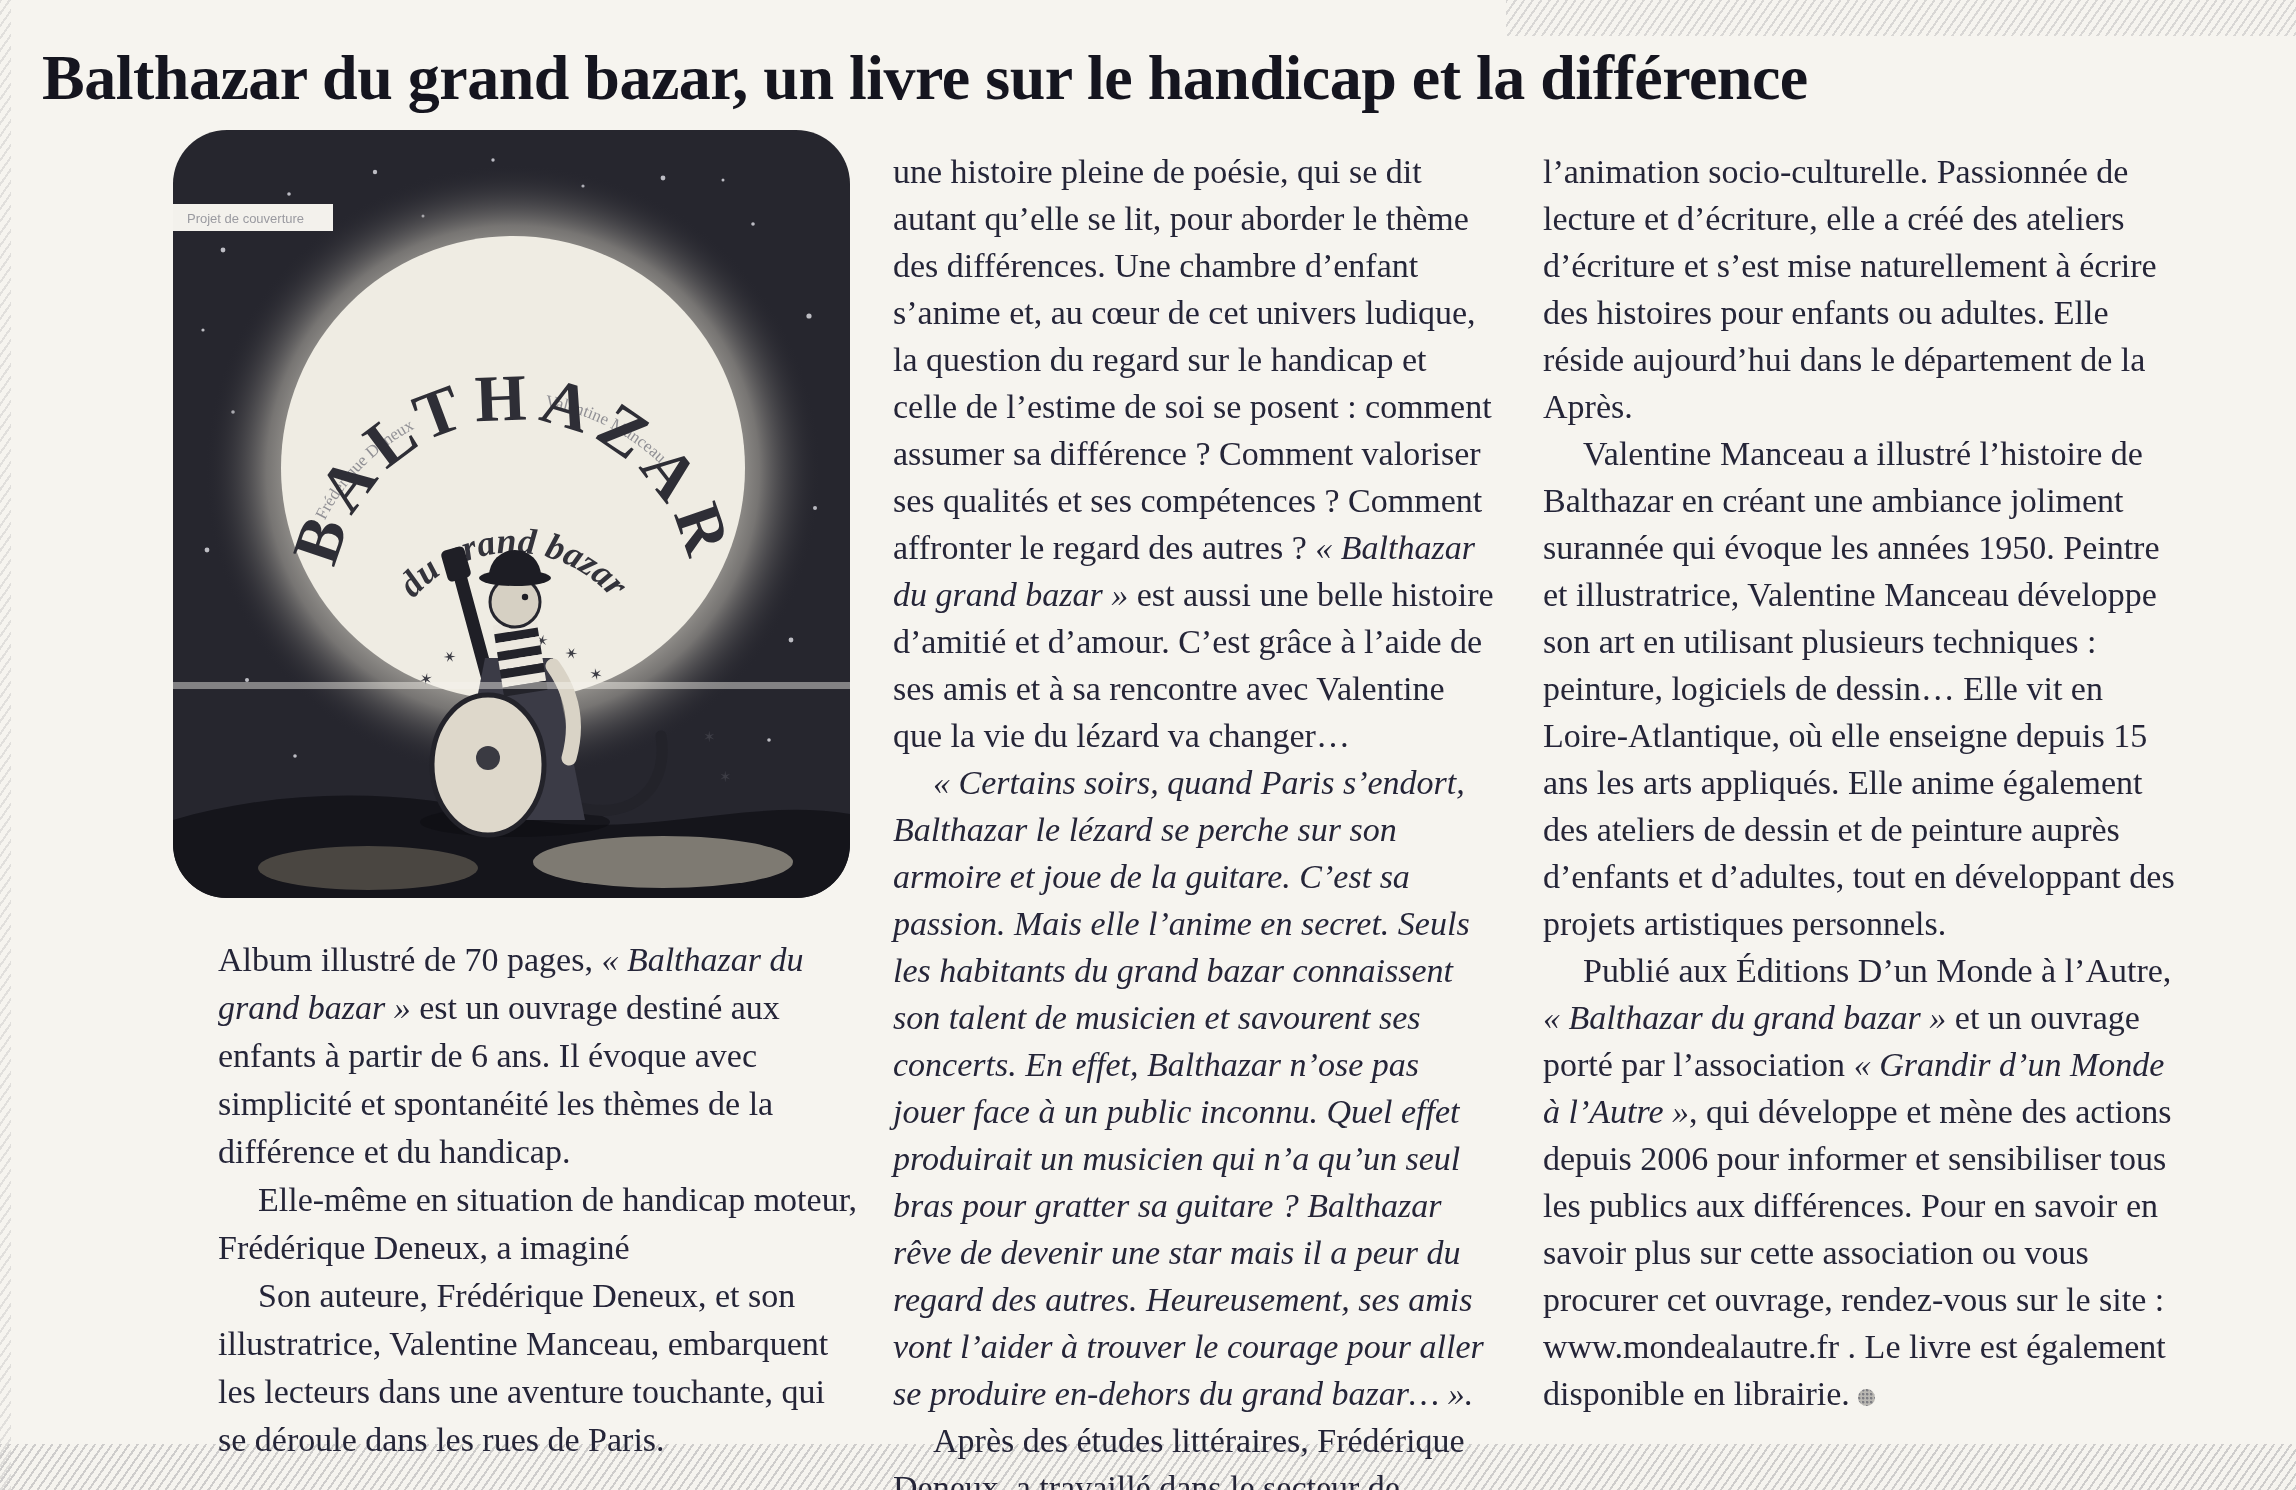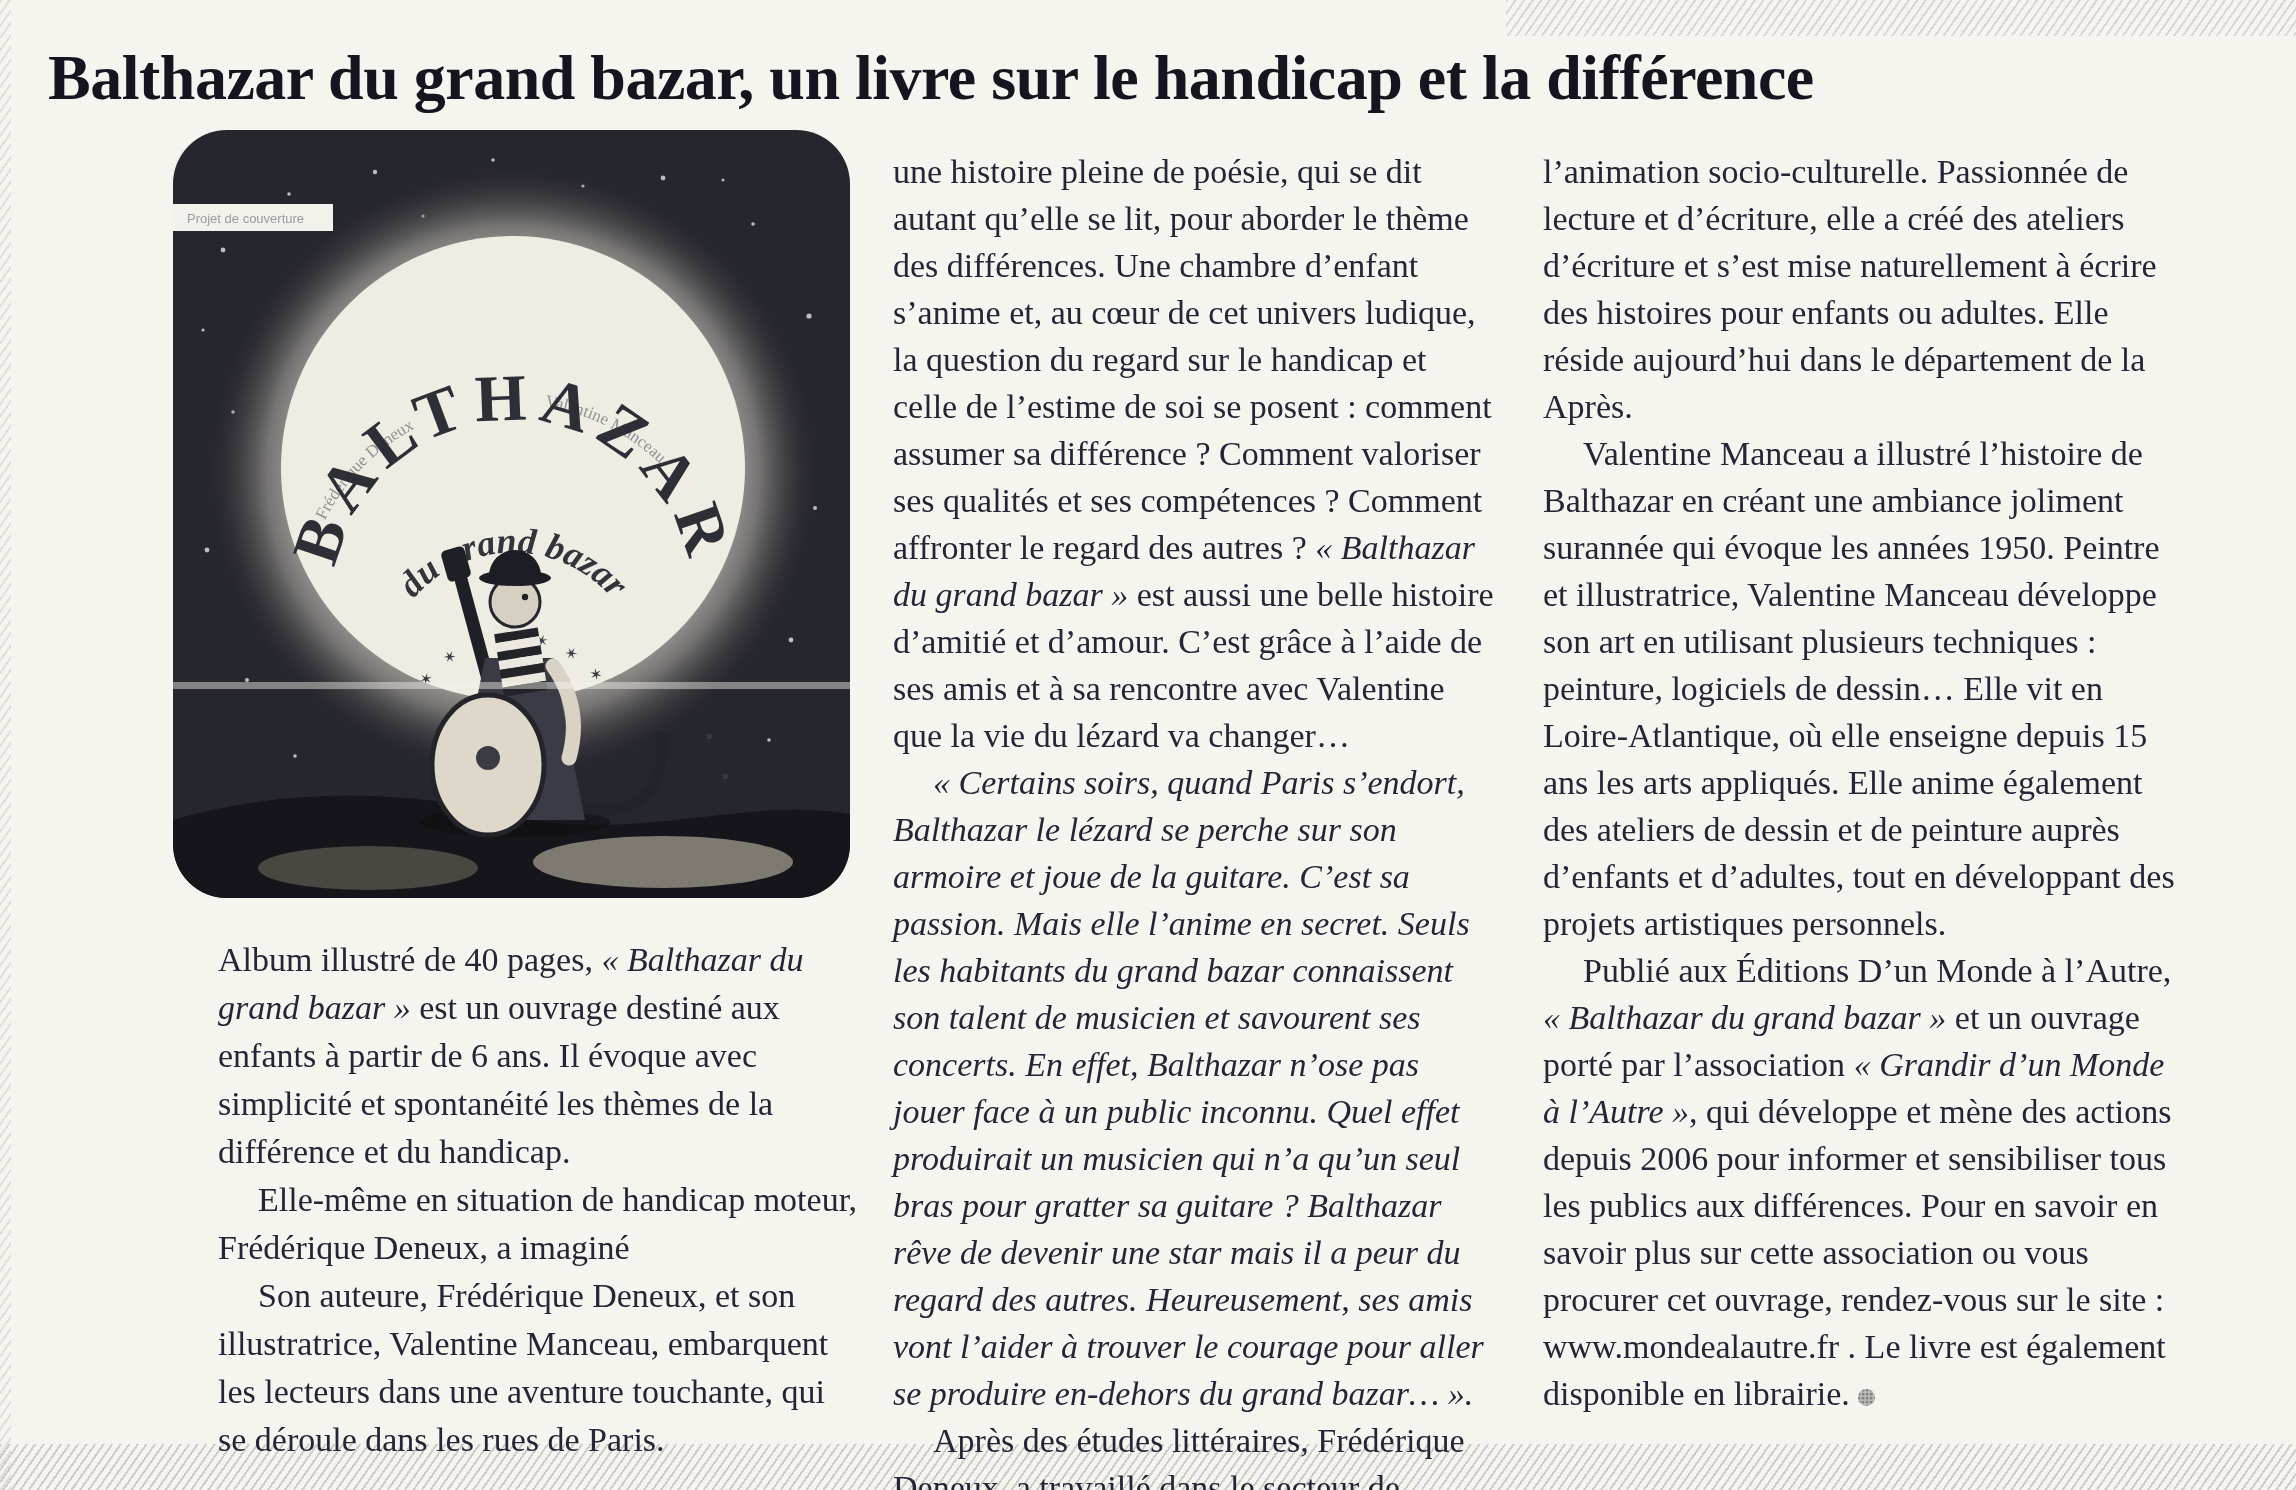--- a/index.html
+++ b/index.html
@@ -9,21 +9,21 @@
     background:#f6f4ef; overflow:hidden; color:#252538;
   }
   
   .hatch{position:absolute; pointer-events:none;
     background:repeating-linear-gradient(125deg, rgba(70,70,82,.30) 0 2px, rgba(0,0,0,0) 2px 7px);}
   .hatch-bottom{left:0;right:0;bottom:0;height:46px;opacity:.75;}
   .hatch-topright{top:0;right:0;width:790px;height:36px;opacity:.55;}
   .hatch-left{left:0;top:0;bottom:0;width:11px;opacity:.40;}
 
   .headline{
-    position:absolute; left:48px; top:44px; margin:0; width:2220px;
+    position:absolute; left:42px; top:44px; margin:0; width:2220px;
     font-family:"Liberation Serif", serif; font-weight:bold;
     font-size:64px; line-height:1.05; letter-spacing:-.5px;
     color:#15151f; white-space:nowrap;
   }
 
   .cover-figure{position:absolute; left:163px; top:120px; width:697px; height:788px; margin:0;}
   .cover-figure svg{display:block; width:697px; height:788px;}
 
   .col{position:absolute; font-size:34px; line-height:47px; color:#252538; text-align:left;}
   .col p{margin:0;}
@@ -149,21 +149,21 @@
 
         <rect x="10" y="562" width="677" height="7" fill="#f6f4ee" opacity="0.45"></rect>
 
         <rect x="10" y="84" width="160" height="27" fill="#f3f1ec"></rect>
         <text x="24" y="103" font-family="Liberation Sans, sans-serif" font-size="13" fill="#9a9aa0">Projet de couverture</text>
       </g>
     </svg>
   </figure>
 
   <div class="col col-1">
-    <p><span>Album illustré de 40 pages, </span><span class="it">« Balthazar du grand bazar »</span><span> est un ouvrage destiné aux enfants à partir de 6 ans. Il évoque avec simplicité et spontanéité les thèmes de la différence et du handicap.</span></p>
+    <p><span>Album illustré de 70 pages, </span><span class="it">« Balthazar du grand bazar »</span><span> est un ouvrage destiné aux enfants à partir de 6 ans. Il évoque avec simplicité et spontanéité les thèmes de la différence et du handicap.</span></p>
     <p class="indent"><span>Elle-même en situation de handicap moteur, Frédérique Deneux, a imaginé</span></p>
     <p class="indent"><span>Son auteure, Frédérique Deneux, et son illustratrice, Valentine Manceau, embarquent les lecteurs dans une aventure touchante, qui se déroule dans les rues de Paris.</span></p>
   </div>
 
   <div class="col col-2">
     <p><span>une histoire pleine de poésie, qui se dit autant qu’elle se lit, pour aborder le thème des différences. Une chambre d’enfant s’anime et, au cœur de cet univers ludique, la question du regard sur le handicap et celle de l’estime de soi se posent : comment assumer sa différence ? Comment valoriser ses qualités et ses compétences ? Comment affronter le regard des autres ? </span><span class="it">« Balthazar du grand bazar »</span><span> est aussi une belle histoire d’amitié et d’amour. C’est grâce à l’aide de ses amis et à sa rencontre avec Valentine que la vie du lézard va changer…</span></p>
     <p class="indent italic"><span class="it">« Certains soirs, quand Paris s’endort, Balthazar le lézard se perche sur son armoire et joue de la guitare. C’est sa passion. Mais elle l’anime en secret. Seuls les habitants du grand bazar connaissent son talent de musicien et savourent ses concerts. En effet, Balthazar n’ose pas jouer face à un public inconnu. Quel effet produirait un musicien qui n’a qu’un seul bras pour gratter sa guitare ? Balthazar rêve de devenir une star mais il a peur du regard des autres. Heureusement, ses amis vont l’aider à trouver le courage pour aller se produire en-dehors du grand bazar… ».</span></p>
     <p class="indent"><span>Après des études littéraires, Frédérique Deneux, a travaillé dans le secteur de</span></p>
   </div>
 

